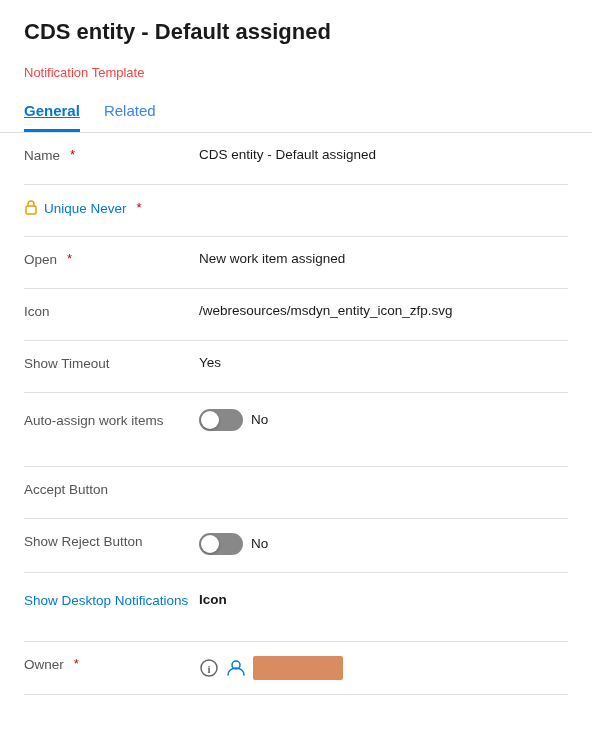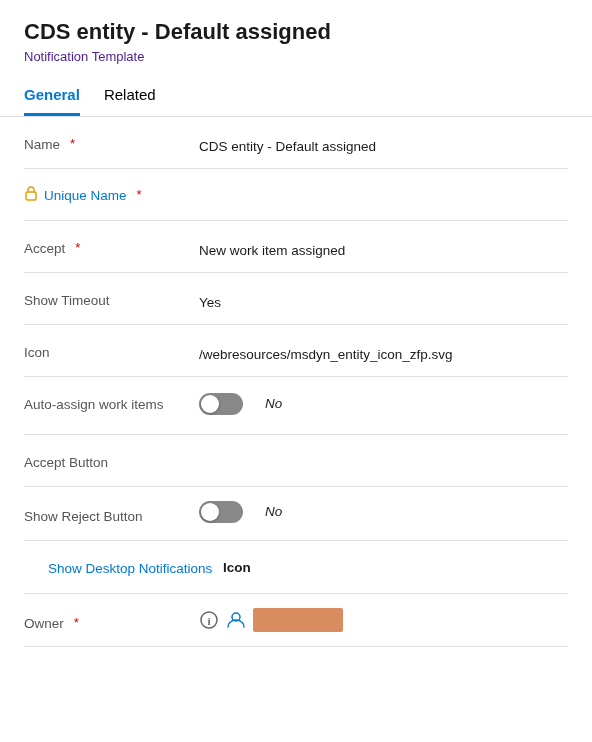--- a/index.html
+++ b/index.html
@@ -17,62 +17,63 @@
 
     .page-title {
       font-size: 22px;
       font-weight: 600;
       color: #1a1a1a;
       line-height: 1.3;
     }
 
     .page-subtitle {
       font-size: 13px;
-      color: #4c1d95;
-      margin-top: 2px;
+      color: #ef4444;
+      margin-top: 18px;
     }
 
     .tabs {
       display: flex;
       gap: 24px;
       padding: 14px 24px 0 24px;
       border-bottom: 1px solid #ddd;
       margin-top: 8px;
     }
 
     .tab {
       font-size: 15px;
       padding-bottom: 10px;
       cursor: pointer;
-      color: #000000;
+      color: #3b82f6;
       border-bottom: 3px solid transparent;
     }
 
     .tab.active {
       color: #0078d4;
       font-weight: 600;
       border-bottom: 3px solid #0078d4;
+      text-decoration: underline;
     }
 
     .form-container {
       padding: 0 24px;
     }
 
     .form-row {
       display: flex;
-      align-items: flex-end;
+      align-items: flex-start;
       border-bottom: 1px solid #e0e0e0;
       padding: 14px 0;
       min-height: 52px;
     }
 
     .form-row.tall {
       align-items: flex-start;
       padding-top: 16px;
-      padding-bottom: 16px;
+      padding-bottom: 32px;
     }
 
     .field-label {
       width: 175px;
       font-size: 13.5px;
       color: #0078d4;
       flex-shrink: 0;
       display: flex;
       align-items: center;
       gap: 6px;
@@ -96,22 +97,21 @@
     }
 
     .field-value.bold {
       font-weight: 600;
     }
 
     
     .toggle {
       display: inline-flex;
       align-items: center;
-      gap: 22px;
-      font-style: italic;
+      gap: 8px;
     }
 
     .toggle-switch {
       width: 44px;
       height: 22px;
       background: #888;
       border-radius: 11px;
       position: relative;
       display: inline-block;
     }
@@ -194,45 +194,45 @@
   </div>
 
   <div class="form-row">
     <div class="field-label">
       <span>
         <svg class="lock-svg" viewBox="0 0 12 16" fill="none" xmlns="http://www.w3.org/2000/svg">
           <rect x="1" y="7" width="10" height="8" rx="1.5" stroke="#e8a000" stroke-width="1.5" fill="none"></rect>
           <path d="M3 7V5a3 3 0 016 0v2" stroke="#e8a000" stroke-width="1.5" fill="none"></path>
         </svg>
       </span>
-      <span>Unique Name</span>
-      <span class="required-star">*</span>
-    </div>
-  </div>
-
-  <div class="form-row">
-    <div class="field-label normal">
-      <span>Accept</span>
+      <span>Unique Never</span>
+      <span class="required-star">*</span>
+    </div>
+  </div>
+
+  <div class="form-row">
+    <div class="field-label normal">
+      <span>Open</span>
       <span class="required-star">*</span>
     </div>
     <div class="field-value">New work item assigned</div>
   </div>
 
   <div class="form-row">
     <div class="field-label normal">
+      <span>Icon</span>
+    </div>
+    <div class="field-value">/webresources/msdyn_entity_icon_zfp.svg</div>
+  </div>
+
+  <div class="form-row">
+    <div class="field-label normal">
       <span>Show Timeout</span>
     </div>
     <div class="field-value">Yes</div>
-  </div>
-
-  <div class="form-row">
-    <div class="field-label normal">
-      <span>Icon</span>
-    </div>
-    <div class="field-value">/webresources/msdyn_entity_icon_zfp.svg</div>
   </div>
 
 
   <div class="form-row tall">
     <div class="field-label normal" style="padding-top:3px;">
       <span>Auto-assign work items</span>
     </div>
     <div class="field-value">
       <div class="toggle">
         <div class="toggle-switch">
@@ -257,21 +257,21 @@
       <div class="toggle">
         <div class="toggle-switch">
           <div class="toggle-knob"></div>
         </div>
         <span class="toggle-label">No</span>
       </div>
     </div>
   </div>
 
   <div class="form-row tall">
-    <div class="field-label" style="padding-top:3px;margin-left:24px;">
+    <div class="field-label" style="padding-top:3px;">
       <span>Show Desktop Notifications</span>
     </div>
     <div class="field-value bold" style="padding-top:3px;">Icon</div>
   </div>
 
   <div class="form-row">
     <div class="field-label normal">
       <span>Owner</span>
       <span class="required-star">*</span>
     </div>

